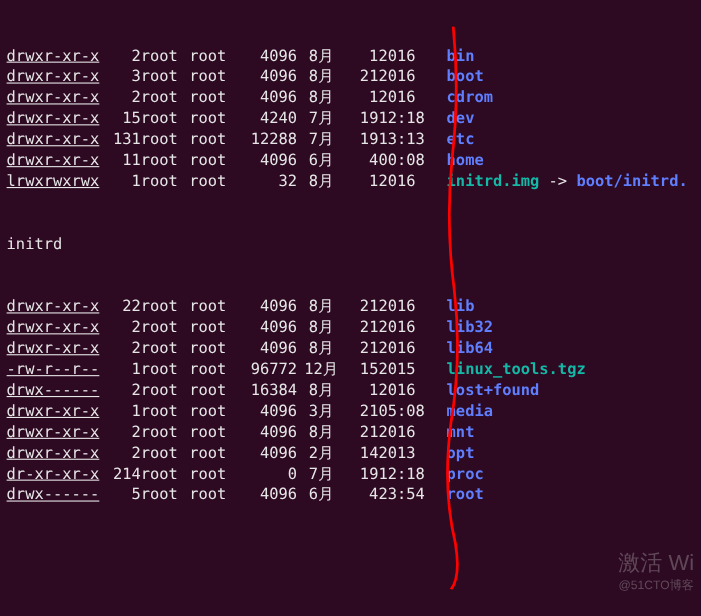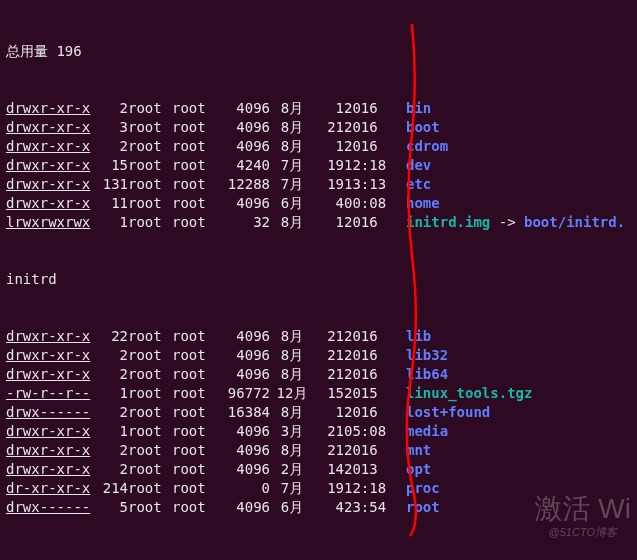--- a/index.html
+++ b/index.html
@@ -38,36 +38,35 @@
   .c-time { width: 54px; text-align: left; }
   .c-name { padding-left: 8px; }
   .watermark {
     position: absolute;
     right: 6px;
     bottom: 18px;
     color: rgba(190,190,190,0.35);
     font-family: sans-serif;
     pointer-events: none;
   }
-  .watermark .big { font-size: 28px; font-weight: 300; margin-top: 28px; }
-  .watermark .small { font-size: 11px; display: block; text-align: center; font-style: italic; }
+  .watermark .big { font-size: 20px; font-weight: 300; margin-top: 28px; }
+  .watermark .small { font-size: 11px; display: block; text-align: center; }
   .redline {
     position: absolute;
     top: 24px;
     left: 404px;
     width: 20px;
     height: 512px;
     pointer-events: none;
   }
 </style>
 </head>
 <body>
 
 <div class="terminal">
-  <div class="row out">总用量 196</div>
   <div id="rows1"><div class="row out"><span class="c-perm">drwxr-xr-x</span><span class="c-links">2</span><span class="c-own">root</span><span class="c-grp">root</span><span class="c-size">4096</span><span class="c-mon">8月</span><span class="c-day">1</span><span class="c-time">2016</span><span class="c-name"><span class="dir">bin</span></span></div><div class="row out"><span class="c-perm">drwxr-xr-x</span><span class="c-links">3</span><span class="c-own">root</span><span class="c-grp">root</span><span class="c-size">4096</span><span class="c-mon">8月</span><span class="c-day">21</span><span class="c-time">2016</span><span class="c-name"><span class="dir">boot</span></span></div><div class="row out"><span class="c-perm">drwxr-xr-x</span><span class="c-links">2</span><span class="c-own">root</span><span class="c-grp">root</span><span class="c-size">4096</span><span class="c-mon">8月</span><span class="c-day">1</span><span class="c-time">2016</span><span class="c-name"><span class="dir">cdrom</span></span></div><div class="row out"><span class="c-perm">drwxr-xr-x</span><span class="c-links">15</span><span class="c-own">root</span><span class="c-grp">root</span><span class="c-size">4240</span><span class="c-mon">7月</span><span class="c-day">19</span><span class="c-time">12:18</span><span class="c-name"><span class="dir">dev</span></span></div><div class="row out"><span class="c-perm">drwxr-xr-x</span><span class="c-links">131</span><span class="c-own">root</span><span class="c-grp">root</span><span class="c-size">12288</span><span class="c-mon">7月</span><span class="c-day">19</span><span class="c-time">13:13</span><span class="c-name"><span class="dir">etc</span></span></div><div class="row out"><span class="c-perm">drwxr-xr-x</span><span class="c-links">11</span><span class="c-own">root</span><span class="c-grp">root</span><span class="c-size">4096</span><span class="c-mon">6月</span><span class="c-day">4</span><span class="c-time">00:08</span><span class="c-name"><span class="dir">home</span></span></div><div class="row out"><span class="c-perm">lrwxrwxrwx</span><span class="c-links">1</span><span class="c-own">root</span><span class="c-grp">root</span><span class="c-size">32</span><span class="c-mon">8月</span><span class="c-day">1</span><span class="c-time">2016</span><span class="c-name"><span class="link">initrd.img</span><span> -&gt; </span><span class="dir">boot/initrd.</span></span></div></div>
   <div class="row out">initrd</div>
   <div id="rows2"><div class="row out"><span class="c-perm">drwxr-xr-x</span><span class="c-links">22</span><span class="c-own">root</span><span class="c-grp">root</span><span class="c-size">4096</span><span class="c-mon">8月</span><span class="c-day">21</span><span class="c-time">2016</span><span class="c-name"><span class="dir">lib</span></span></div><div class="row out"><span class="c-perm">drwxr-xr-x</span><span class="c-links">2</span><span class="c-own">root</span><span class="c-grp">root</span><span class="c-size">4096</span><span class="c-mon">8月</span><span class="c-day">21</span><span class="c-time">2016</span><span class="c-name"><span class="dir">lib32</span></span></div><div class="row out"><span class="c-perm">drwxr-xr-x</span><span class="c-links">2</span><span class="c-own">root</span><span class="c-grp">root</span><span class="c-size">4096</span><span class="c-mon">8月</span><span class="c-day">21</span><span class="c-time">2016</span><span class="c-name"><span class="dir">lib64</span></span></div><div class="row out"><span class="c-perm">-rw-r--r--</span><span class="c-links">1</span><span class="c-own">root</span><span class="c-grp">root</span><span class="c-size">96772</span><span class="c-mon">12月</span><span class="c-day">15</span><span class="c-time">2015</span><span class="c-name"><span class="file-red">linux_tools.tgz</span></span></div><div class="row out"><span class="c-perm">drwx------</span><span class="c-links">2</span><span class="c-own">root</span><span class="c-grp">root</span><span class="c-size">16384</span><span class="c-mon">8月</span><span class="c-day">1</span><span class="c-time">2016</span><span class="c-name"><span class="dir">lost+found</span></span></div><div class="row out"><span class="c-perm">drwxr-xr-x</span><span class="c-links">1</span><span class="c-own">root</span><span class="c-grp">root</span><span class="c-size">4096</span><span class="c-mon">3月</span><span class="c-day">21</span><span class="c-time">05:08</span><span class="c-name"><span class="dir">media</span></span></div><div class="row out"><span class="c-perm">drwxr-xr-x</span><span class="c-links">2</span><span class="c-own">root</span><span class="c-grp">root</span><span class="c-size">4096</span><span class="c-mon">8月</span><span class="c-day">21</span><span class="c-time">2016</span><span class="c-name"><span class="dir">mnt</span></span></div><div class="row out"><span class="c-perm">drwxr-xr-x</span><span class="c-links">2</span><span class="c-own">root</span><span class="c-grp">root</span><span class="c-size">4096</span><span class="c-mon">2月</span><span class="c-day">14</span><span class="c-time">2013</span><span class="c-name"><span class="dir">opt</span></span></div><div class="row out"><span class="c-perm">dr-xr-xr-x</span><span class="c-links">214</span><span class="c-own">root</span><span class="c-grp">root</span><span class="c-size">0</span><span class="c-mon">7月</span><span class="c-day">19</span><span class="c-time">12:18</span><span class="c-name"><span class="dir">proc</span></span></div><div class="row out"><span class="c-perm">drwx------</span><span class="c-links">5</span><span class="c-own">root</span><span class="c-grp">root</span><span class="c-size">4096</span><span class="c-mon">6月</span><span class="c-day">4</span><span class="c-time">23:54</span><span class="c-name"><span class="dir">root</span></span></div></div>
   
   
 </div>
 
 <svg class="redline">
   <path d="M 8 0 Q 14 60 7 120 Q 1 180 9 240 Q 16 300 6 360 Q -2 420 10 470 Q 15 500 6 512" stroke="#ff0000" stroke-width="2.5" fill="none"></path>
 </svg>

